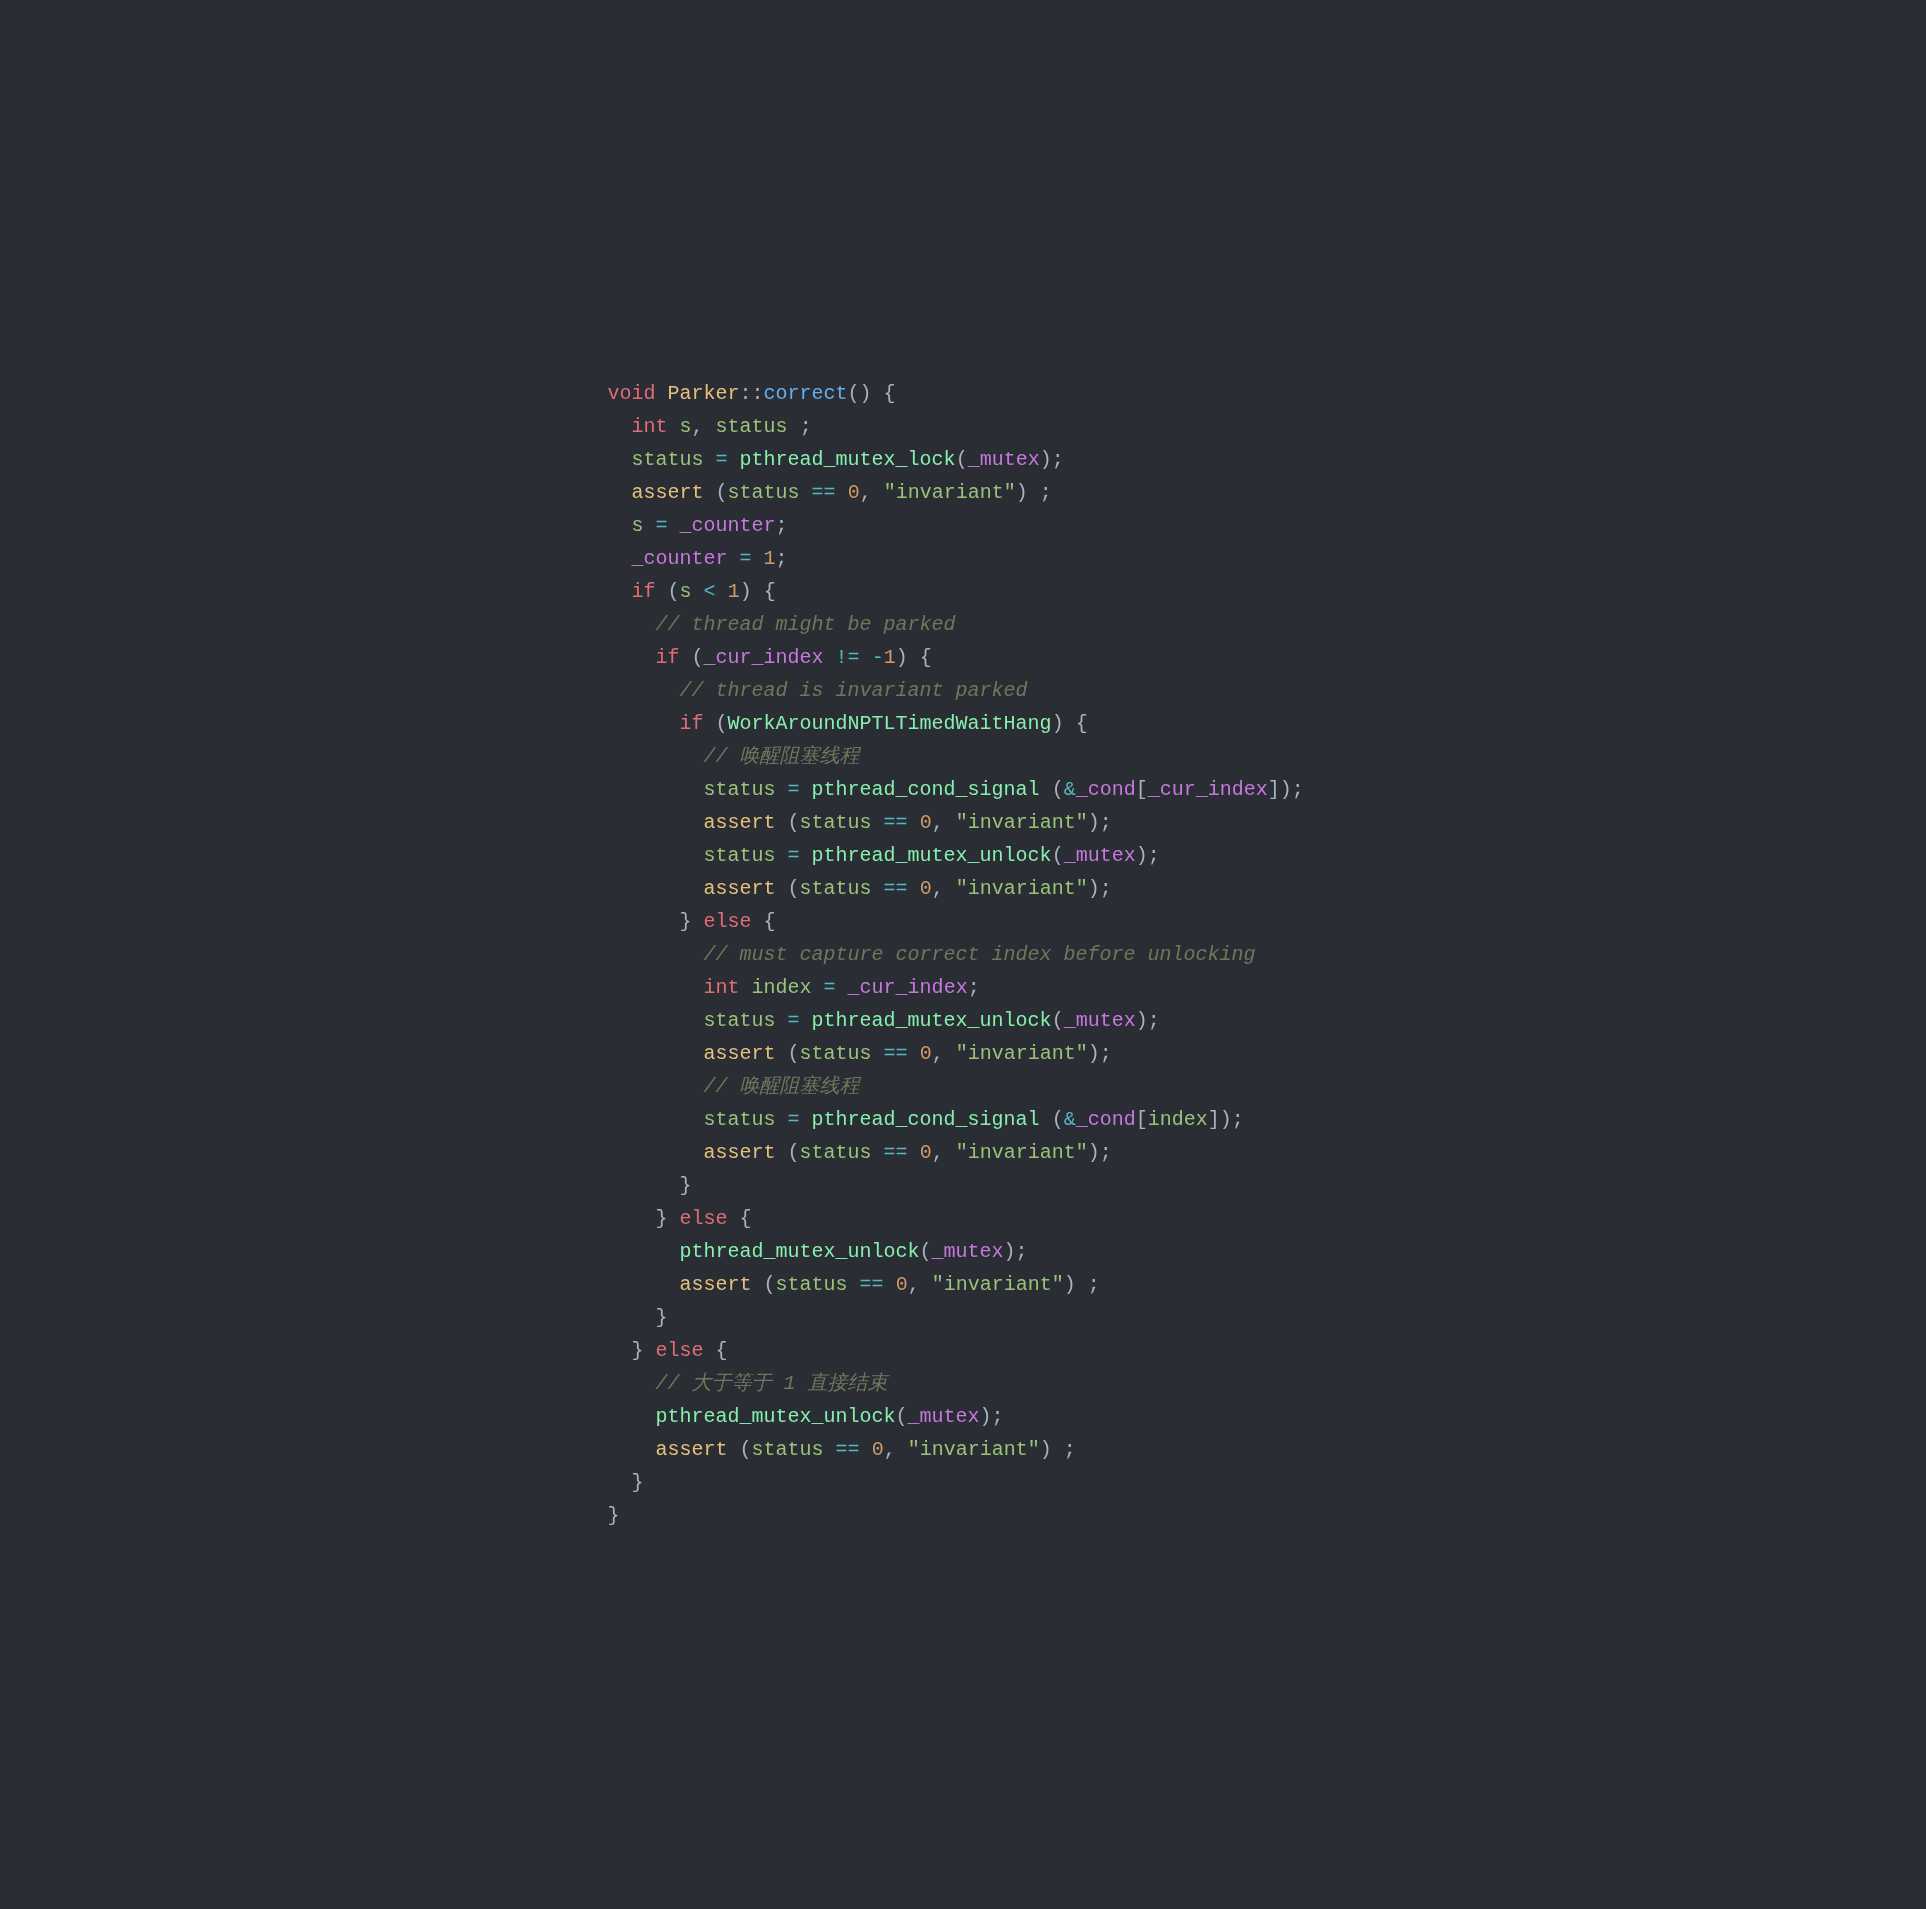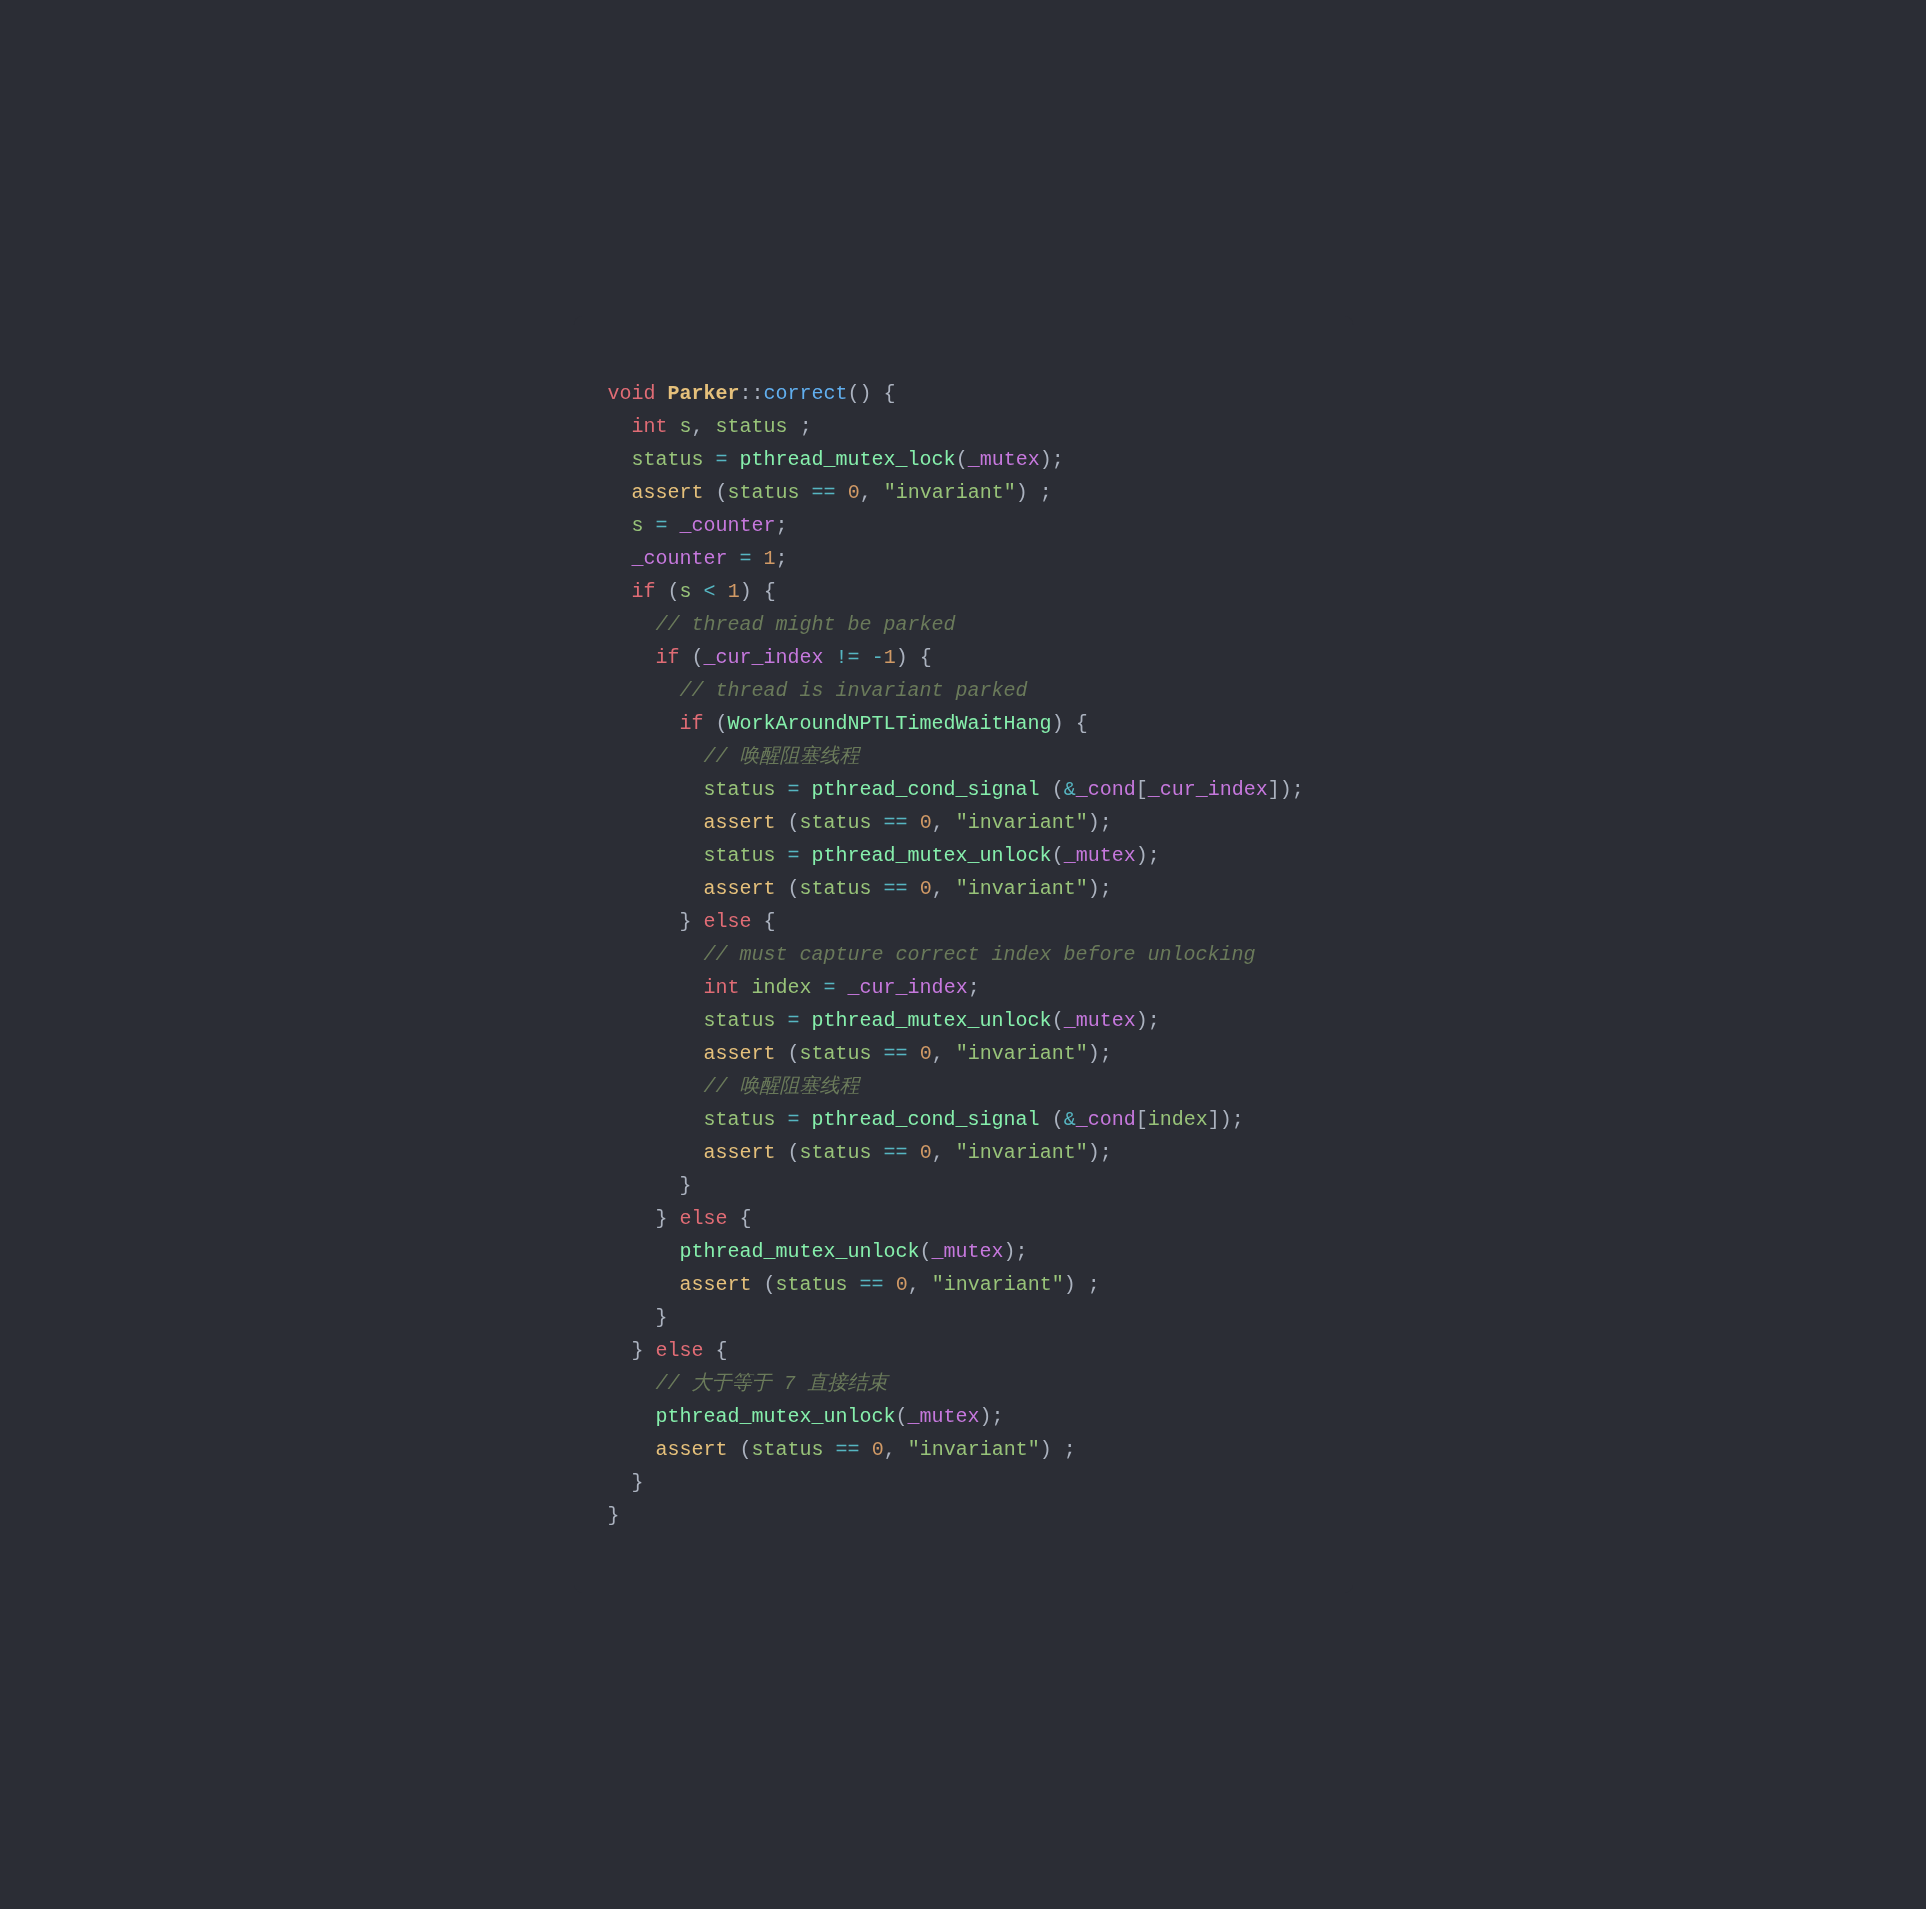--- a/index.html
+++ b/index.html
@@ -33,21 +33,21 @@
     }
 
     
     .c-keyword    { color: #e06c75; }   
     .c-func       { color: #86efac; }   
     .c-assert     { color: #e5c07b; }   
     .c-var        { color: #98c379; }   
     .c-num        { color: #d19a66; }   
     .c-string     { color: #98c379; }   
     .c-comment    { color: #6a7a5a; font-style: italic; margin-top: 48px; } 
-    .c-classname  { color: #e5c07b; font-weight: bold; }   
+    .c-classname  { color: #e5c07b; }   
     .c-method     { color: #61afef; }   
     .c-param      { color: #c678dd; margin-top: 26px; }   
     .c-op         { color: #56b6c2; }   
     .c-plain      { color: #abb2bf; }
     .c-wk         { color: #86efac; }   
   </style>
 </head>
 <body>
 
 <div class="code-container">
@@ -75,20 +75,20 @@
         <span class="c-assert">assert</span> <span class="c-plain">(</span><span class="c-var">status</span> <span class="c-op">==</span> <span class="c-num">0</span><span class="c-plain">,</span> <span class="c-string">"invariant"</span><span class="c-plain">);</span>
         <span class="c-comment">// 唤醒阻塞线程</span>
         <span class="c-var">status</span> <span class="c-op">=</span> <span class="c-func">pthread_cond_signal</span> <span class="c-plain">(</span><span class="c-op">&amp;</span><span class="c-param">_cond</span><span class="c-plain">[</span><span class="c-var">index</span><span class="c-plain">]);</span>
         <span class="c-assert">assert</span> <span class="c-plain">(</span><span class="c-var">status</span> <span class="c-op">==</span> <span class="c-num">0</span><span class="c-plain">,</span> <span class="c-string">"invariant"</span><span class="c-plain">);</span>
       <span class="c-plain">}</span>
     <span class="c-plain">} </span><span class="c-keyword">else</span> <span class="c-plain">{</span>
       <span class="c-func">pthread_mutex_unlock</span><span class="c-plain">(</span><span class="c-param">_mutex</span><span class="c-plain">);</span>
       <span class="c-assert">assert</span> <span class="c-plain">(</span><span class="c-var">status</span> <span class="c-op">==</span> <span class="c-num">0</span><span class="c-plain">,</span> <span class="c-string">"invariant"</span><span class="c-plain">) ;</span>
     <span class="c-plain">}</span>
   <span class="c-plain">} </span><span class="c-keyword">else</span> <span class="c-plain">{</span>
-    <span class="c-comment">// 大于等于 7 直接结束</span>
+    <span class="c-comment">// 大于等于 1 直接结束</span>
     <span class="c-func">pthread_mutex_unlock</span><span class="c-plain">(</span><span class="c-param">_mutex</span><span class="c-plain">);</span>
     <span class="c-assert">assert</span> <span class="c-plain">(</span><span class="c-var">status</span> <span class="c-op">==</span> <span class="c-num">0</span><span class="c-plain">,</span> <span class="c-string">"invariant"</span><span class="c-plain">) ;</span>
   <span class="c-plain">}</span>
 <span class="c-plain">}</span>
   </div>
 </div>
 
 
 </body></html>

